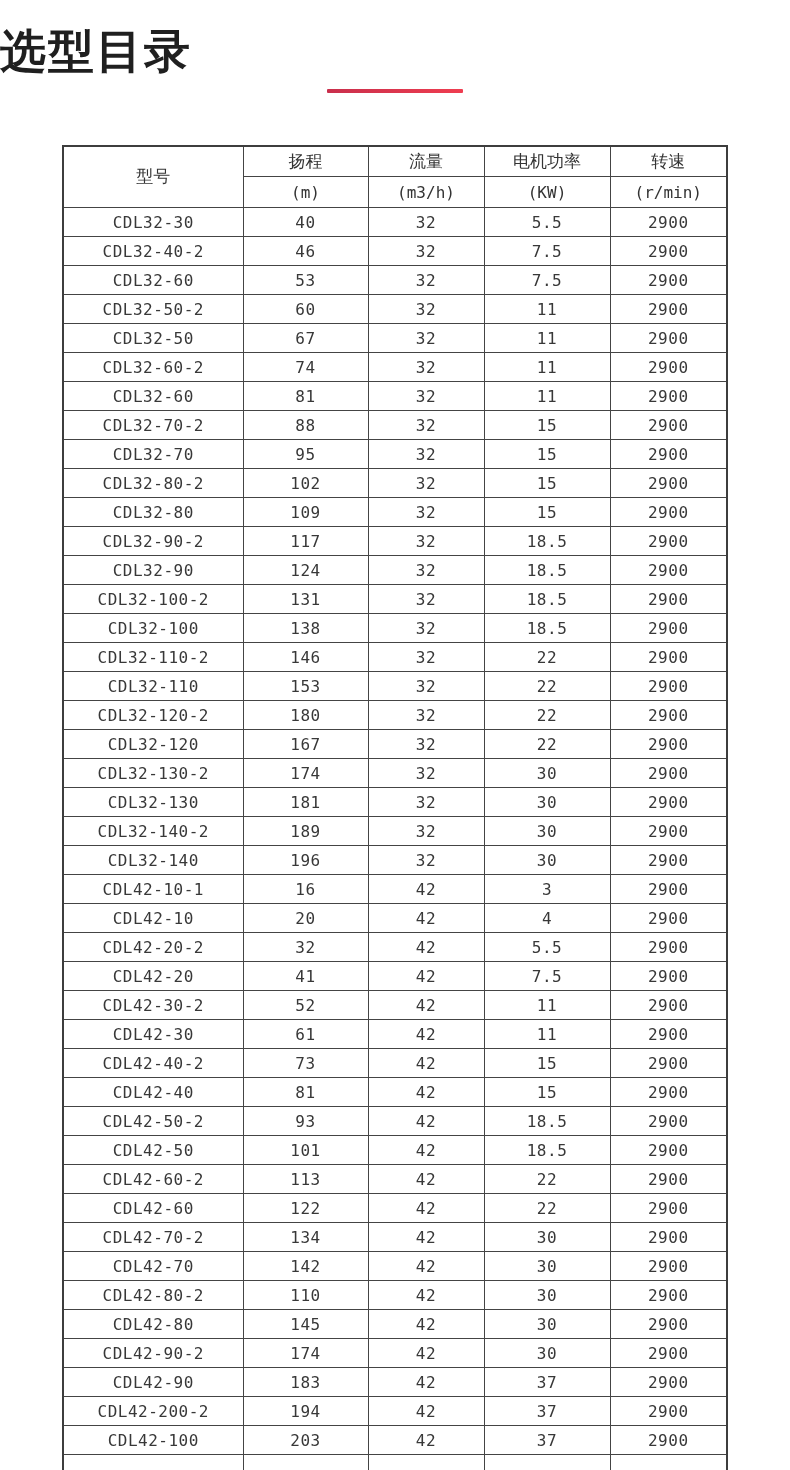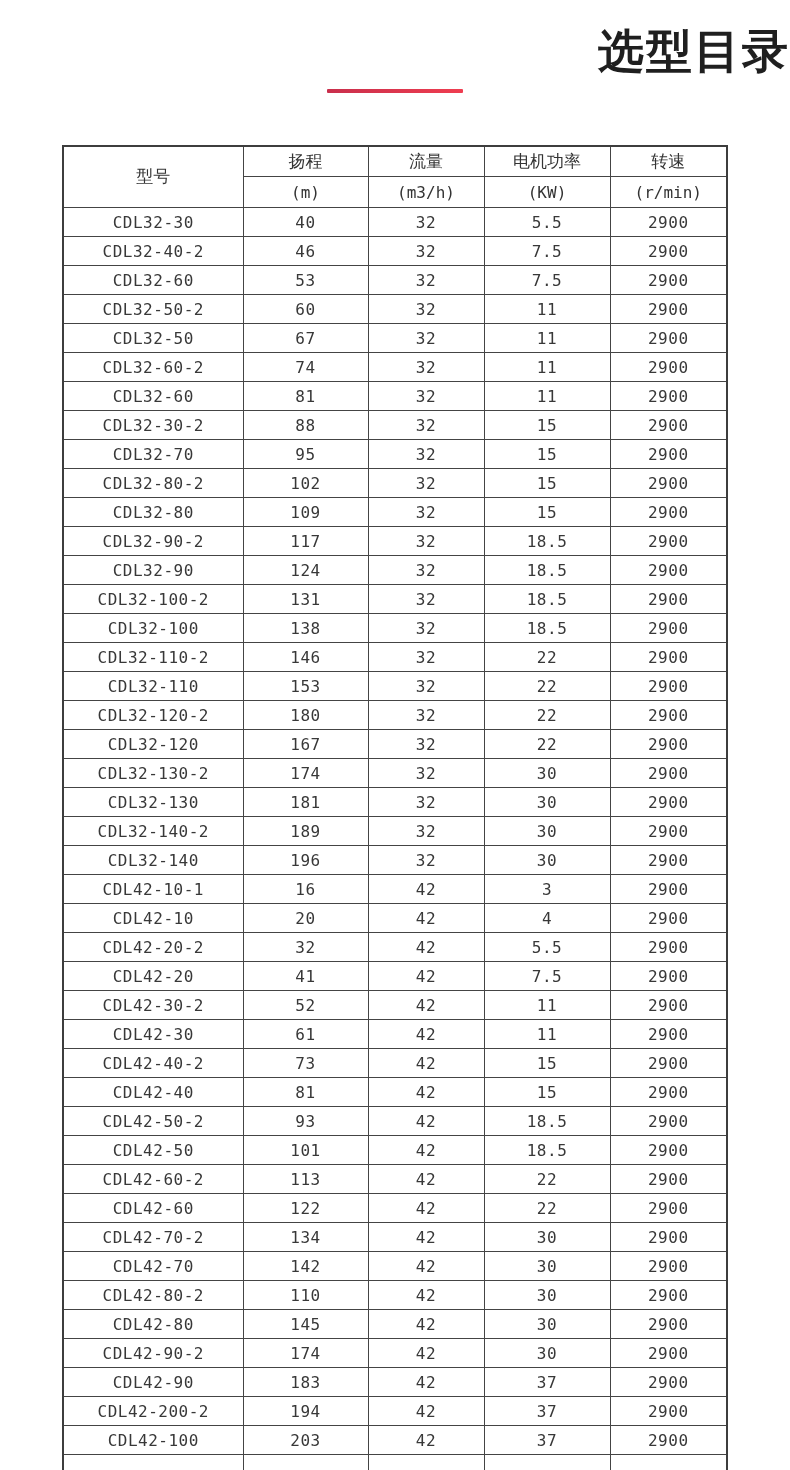--- a/index.html
+++ b/index.html
@@ -11,21 +11,21 @@
     font-family: "DejaVu Sans", "Liberation Sans", sans-serif;
   }
   .page {
     width: 790px;
     height: 1470px;
     overflow: hidden;
     position: relative;
   }
   .page-title {
     margin-top: 26px;
-    text-align: right;
+    text-align: left;
     font-size: 46px;
     font-weight: bold;
     color: #1f1f1f;
     letter-spacing: 2px;
     line-height: 1.1;
   }
   .title-underline {
     width: 136px;
     height: 4px;
     margin: 12px auto 0 auto;
@@ -146,21 +146,21 @@
           <td>2900</td>
         </tr>
         <tr>
           <td>CDL32-60</td>
           <td>81</td>
           <td>32</td>
           <td>11</td>
           <td>2900</td>
         </tr>
         <tr>
-          <td>CDL32-30-2</td>
+          <td>CDL32-70-2</td>
           <td>88</td>
           <td>32</td>
           <td>15</td>
           <td>2900</td>
         </tr>
         <tr>
           <td>CDL32-70</td>
           <td>95</td>
           <td>32</td>
           <td>15</td>

